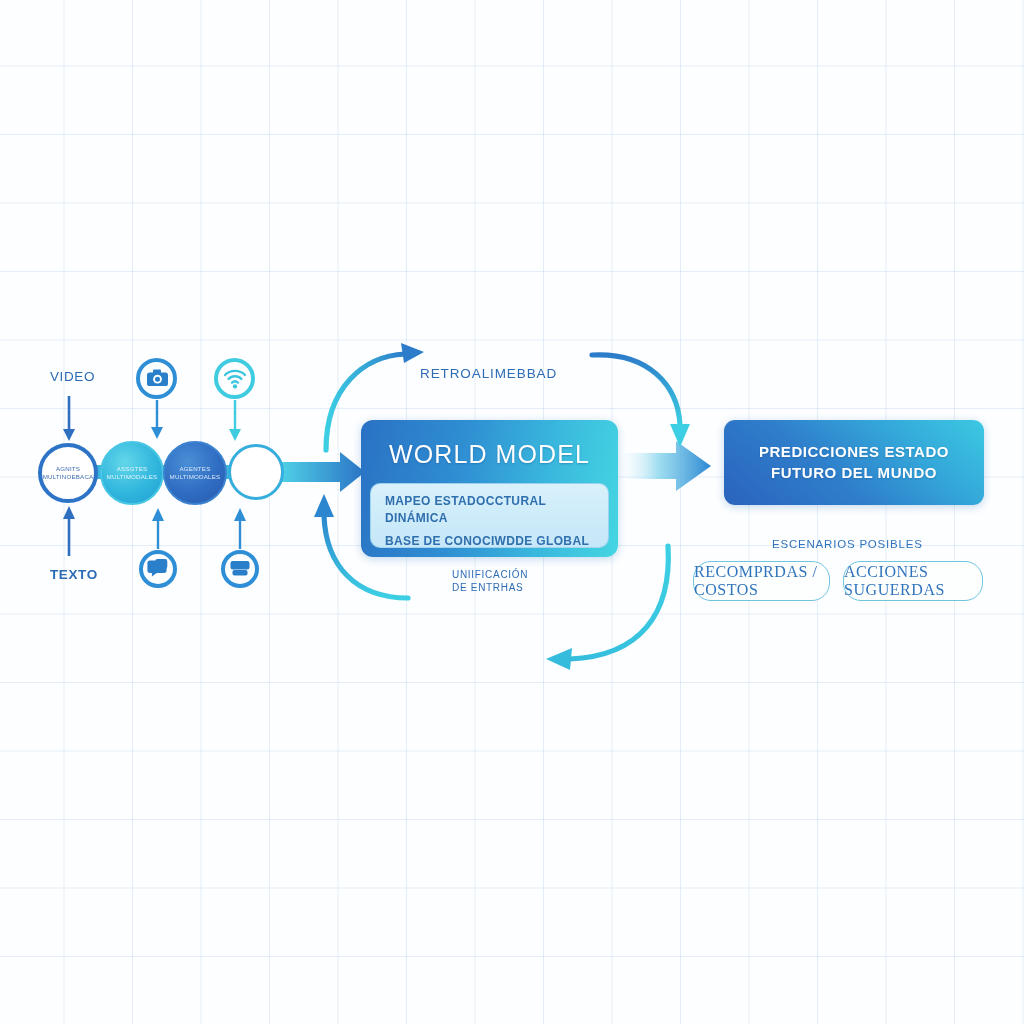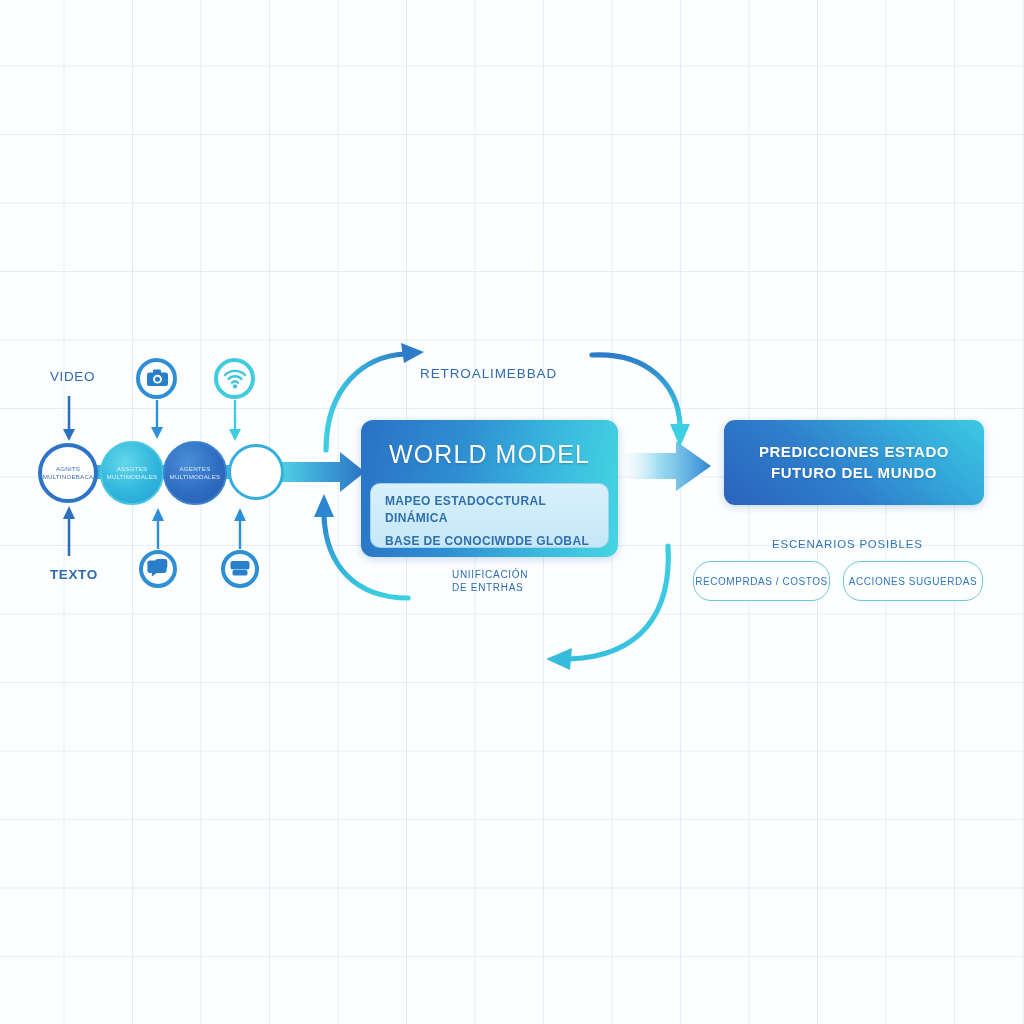--- a/index.html
+++ b/index.html
@@ -113,22 +113,23 @@
   #pred-text{
     color:#ffffff;font-size:15px;line-height:1.35;text-align:center;
     letter-spacing:.55px;text-shadow:0 1px 2px rgba(20,70,130,.3);font-weight:bold;
   }
 
   
   .chip{
     position:absolute;height:40px;border-radius:18px;
     background:#fdffff;border:1.3px solid #6fc4df;
     display:flex;align-items:center;justify-content:center;
-    color:#2f74bd;font-size:10px;letter-spacing:.55px;
+    color:#2f74bd;font-size:16px;letter-spacing:.55px;
     box-sizing:border-box;
+    font-family:Liberation Serif, serif;
   }
   #chip1{left:693px;top:561px;width:137px;}
   #chip2{left:843px;top:561px;width:140px;}
 </style>
 </head>
 <body>
 
 <div id="canvas">
 
   <svg id="vector" viewBox="0 0 1024 1024">

